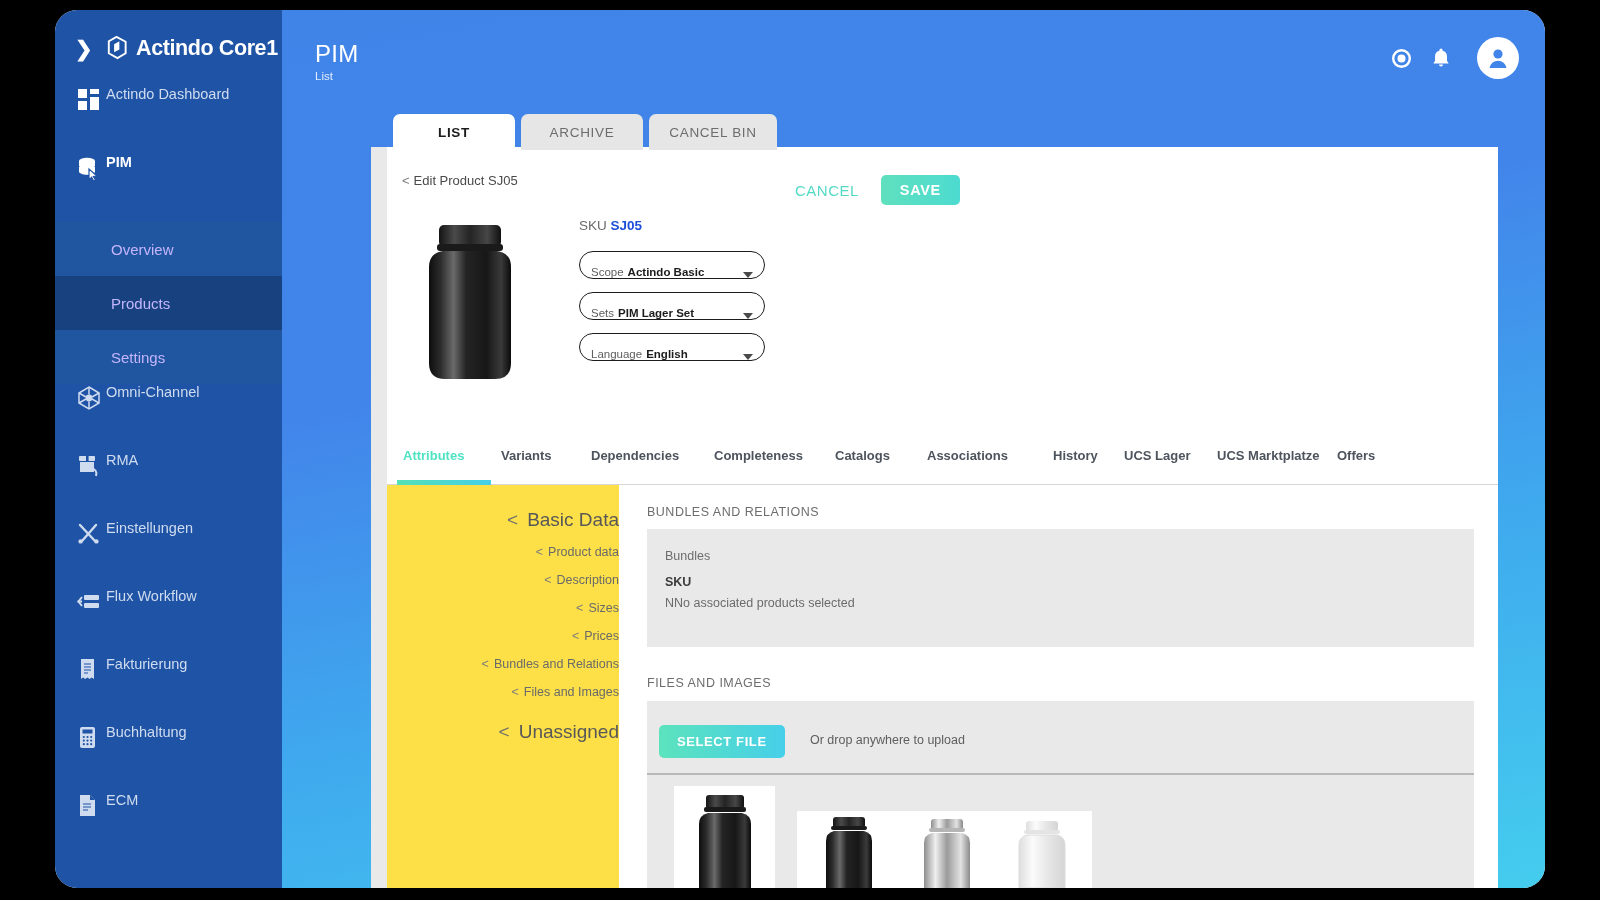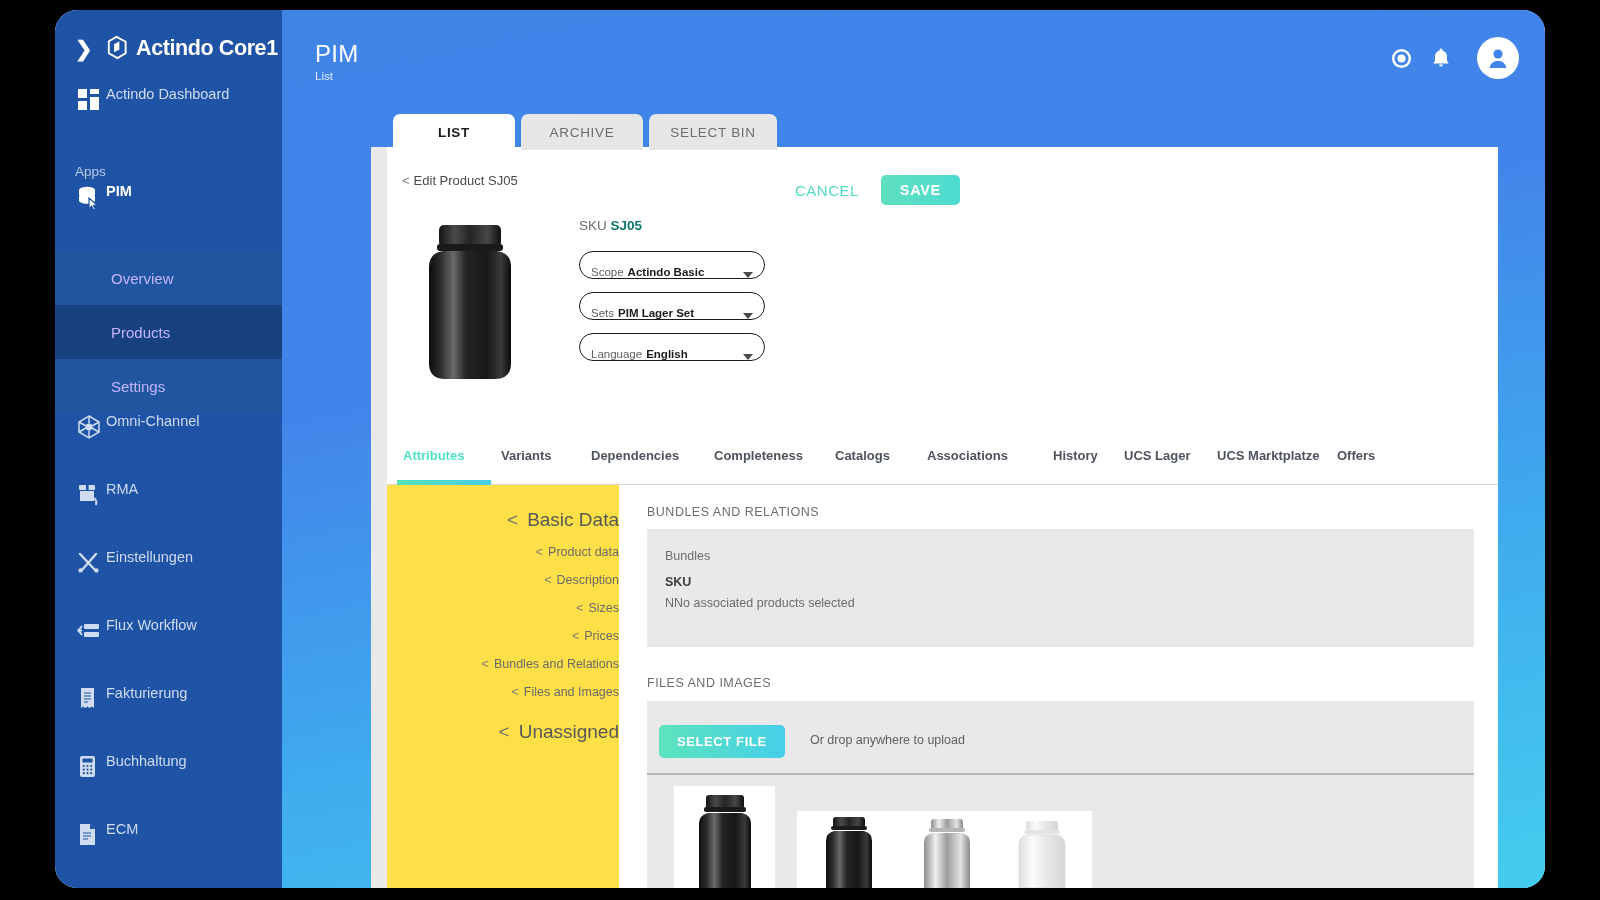--- a/index.html
+++ b/index.html
@@ -138,21 +138,21 @@
   }
 
   #prod-img {
     position: absolute; left: 28px; top: 70px;
     width: 110px; height: 170px;
   }
   #sku-line {
     position: absolute; left: 192px; top: 71px;
     font-size: 13.5px; color: #6b6b6b;
   }
-  #sku-line b { color: #0f766e; text-align: right; }
+  #sku-line b { color: #1d4ed8; text-align: right; }
 
   .sel-box {
     position: absolute; left: 192px;
     width: 186px; height: 28px;
     border: 1.4px solid #1c1c1c; border-radius: 14px;
     display: flex; align-items: flex-end; padding: 0 11px;
     font-size: 11.5px; color: #5e5e5e; cursor: pointer;
     background: #fff;
   }
   .sel-box b { color: #1c1c1c; margin-left: 4px; font-size: 11.5px;}
@@ -268,21 +268,20 @@
         <svg width="22" height="22" viewBox="0 0 22 22">
           <rect x="0" y="0" width="9" height="9" fill="#fff"></rect>
           <rect x="12" y="0" width="9" height="5" fill="#fff"></rect>
           <rect x="0" y="12" width="9" height="9" fill="#fff"></rect>
           <rect x="12" y="8" width="9" height="13" fill="#fff"></rect>
         </svg>
       </span>
       <span>Actindo Dashboard</span>
     </div>
 
-    <div class="sb-section-label">Apps</div>
 
     <div class="sb-item active-app">
       <span class="sb-ico">
         <svg width="26" height="26" viewBox="0 0 26 26">
           <ellipse cx="11" cy="6" rx="8" ry="3.2" fill="#fff"></ellipse>
           <path d="M3 6 v4.5 c0 1.8 3.6 3.2 8 3.2 s8-1.4 8-3.2 V6" fill="#fff"></path>
           <path d="M3 12 v4.5 c0 1.8 3.6 3.2 8 3.2 s8-1.4 8-3.2 V12" fill="#fff"></path>
           <path d="M13 14 L13 25 L15.6 22.3 L17.6 26 L19.4 25 L17.4 21.4 L21 21 Z" fill="#fff" stroke="#1f53a5" stroke-width="1.2"></path>
         </svg>
       </span>
@@ -417,21 +416,21 @@
               <path d="M5.5 24 a8.6 8.6 0 0 1 17 0 z" fill="#4285ea"></path>
             </svg>
         </span>
       </div>
     </div>
   </div>
 
   <div id="toptabs">
     <div class="ttab active">LIST</div>
     <div class="ttab">ARCHIVE</div>
-    <div class="ttab wide">SELECT BIN</div>
+    <div class="ttab wide">CANCEL BIN</div>
   </div>
 
   <div id="strip"></div>
 
   <div id="card">
 
     <div id="breadcrumb">
       <span class="chev">&lt;</span><span>Edit Product SJ05</span>
     </div>
 

